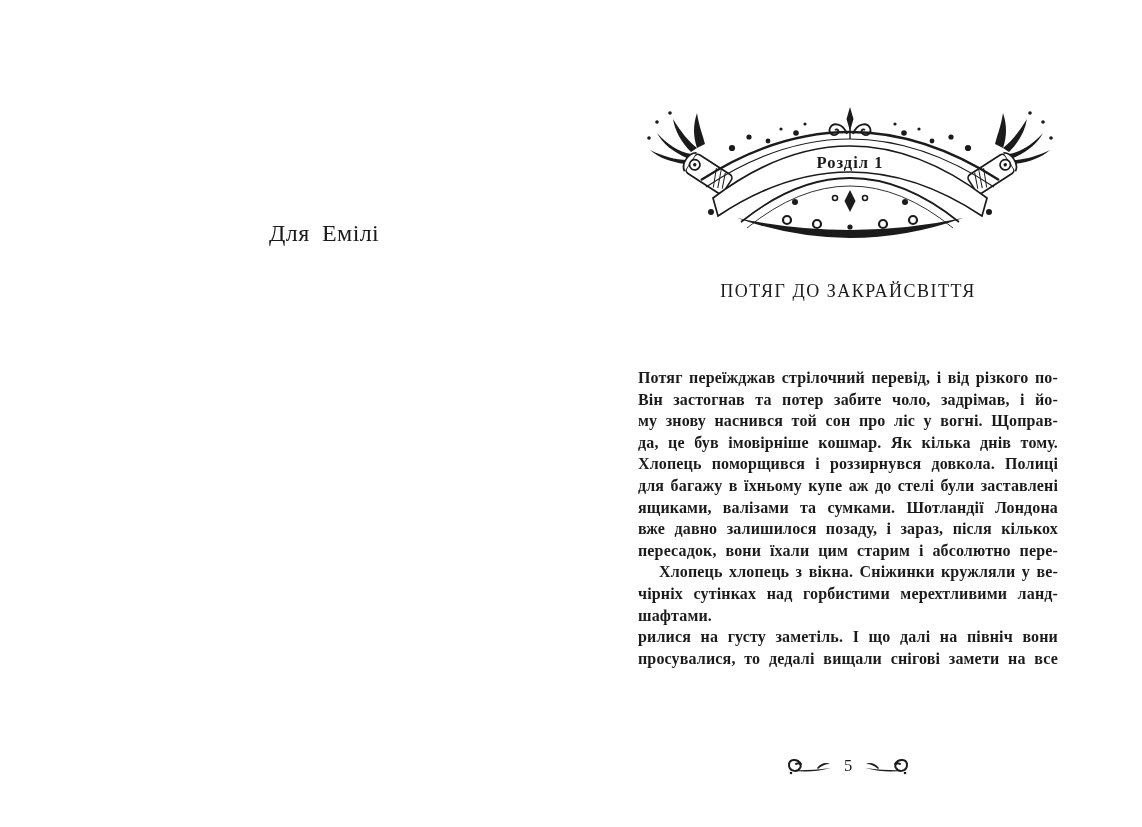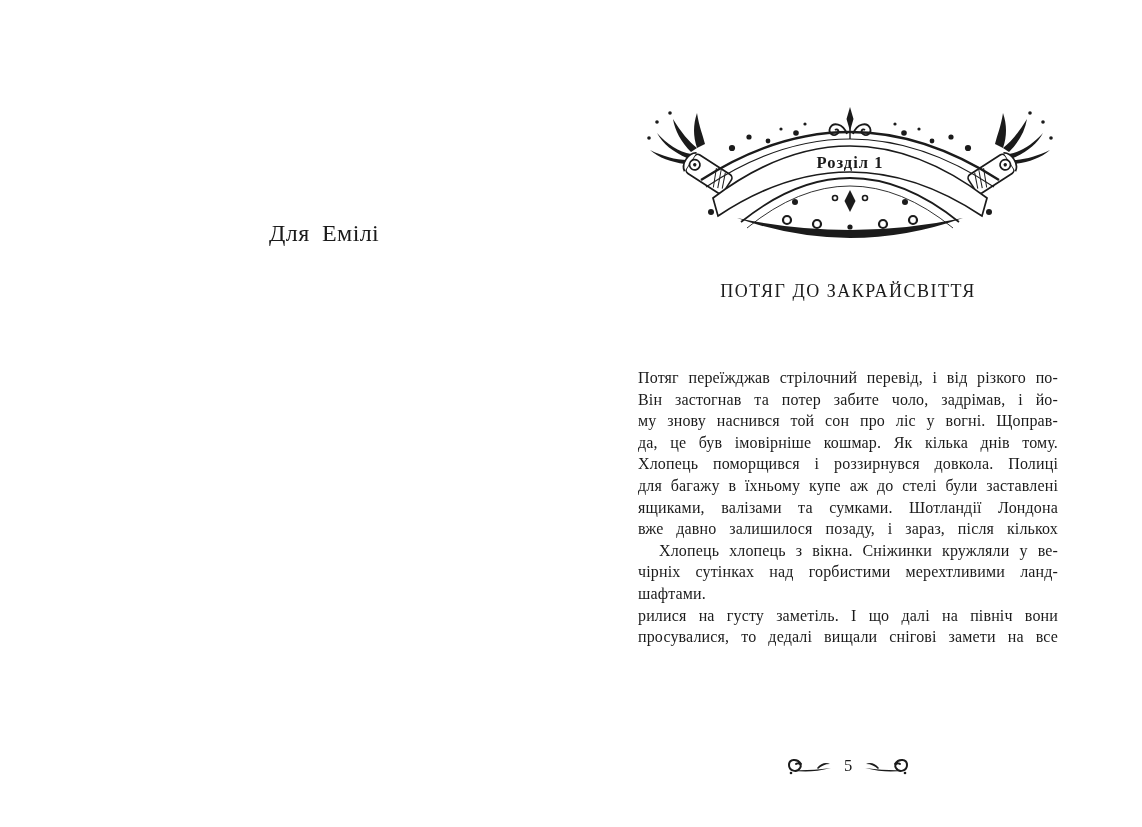--- a/index.html
+++ b/index.html
@@ -22,21 +22,21 @@
   }
   .chapter-title {
     position:absolute; left:638px; top:281px; width:420px;
     text-align:center; font-size:18px; letter-spacing:1.5px;
     white-space:nowrap;
   }
   .body-text {
     position:absolute; left:638px; top:367px; width:420px;
     font-size:16px; line-height:21.6px; letter-spacing:.15px;
   }
-  .body-text .line { text-align:justify; text-align-last:justify; height:21.6px; }
+  .body-text .line { text-align:justify; text-align-last:justify; height:21.6px;font-weight:bold; }
   .body-text .line.para-end { text-align-last:left; }
   .body-text .line.indent { text-indent:21px; }
   .page-footer {
     position:absolute; left:638px; top:755px; width:420px; height:24px;
     display:flex; align-items:center; justify-content:center; gap:11px;
   }
   .page-number { font-size:16.5px; line-height:1; padding-bottom:2px; }
   .flourish { width:46px; height:20px; color:var(--ink); display:block; }
 </style>
 </head>
@@ -133,20 +133,21 @@
 
     <div class="body-text">
         <div class="line">Потяг переїжджав стрілочний перевід, і від різкого по-</div>
         <div class="line">Він застогнав та потер забите чоло, задрімав, і йо-</div>
         <div class="line">му знову наснився той сон про ліс у вогні. Щоправ-</div>
         <div class="line">да, це був імовірніше кошмар. Як кілька днів тому.</div>
         <div class="line">Хлопець поморщився і роззирнувся довкола. Полиці</div>
         <div class="line">для багажу в їхньому купе аж до стелі були заставлені</div>
         <div class="line">ящиками, валізами та сумками. Шотландії Лондона</div>
         <div class="line">вже давно залишилося позаду, і зараз, після кількох</div>
+        <div class="line">пересадок, вони їхали цим старим і абсолютно пере-</div>
         <div class="line indent">Хлопець хлопець з вікна. Сніжинки кружляли у ве-</div>
         <div class="line">чірніх сутінках над горбистими мерехтливими ланд-</div>
         <div class="line para-end">шафтами.</div>
         <div class="line">рилися на густу заметіль. І що далі на північ вони</div>
         <div class="line">просувалися, то дедалі вищали снігові замети на все</div>
       </div>
 
     <div class="page-footer">
       <svg class="flourish" viewBox="0 0 46 20">
         <g fill="currentColor" stroke="currentColor">

